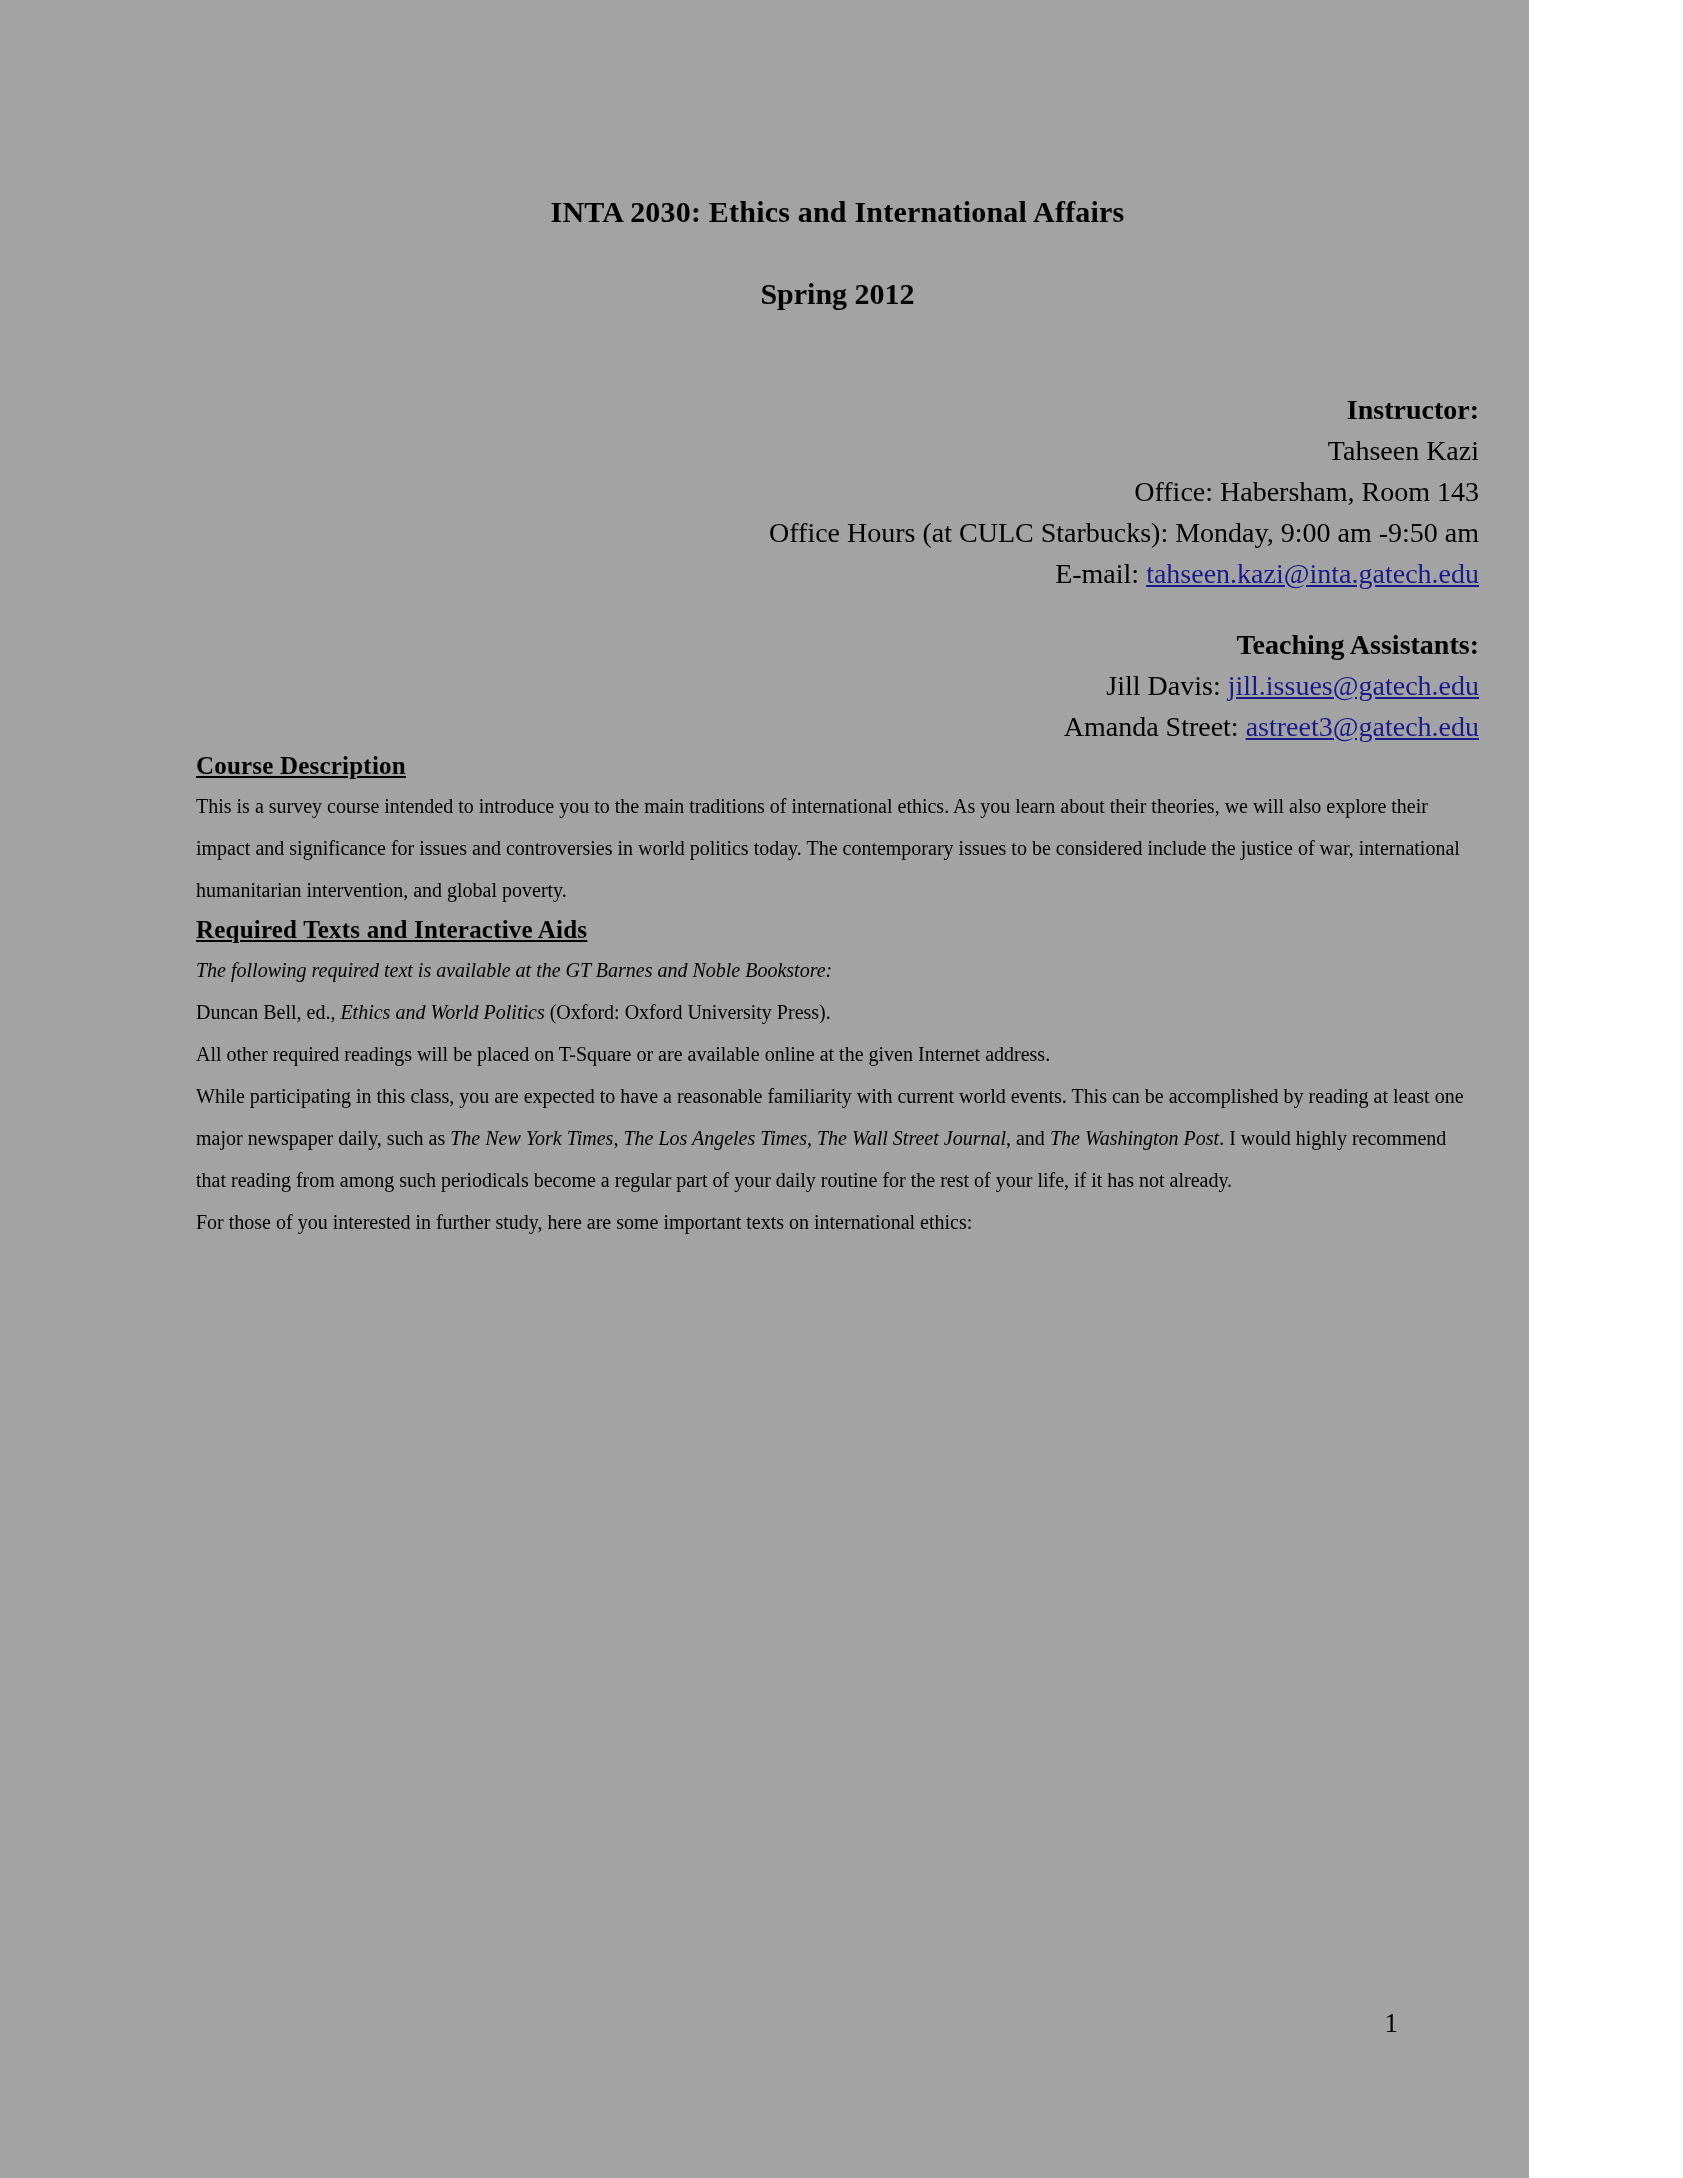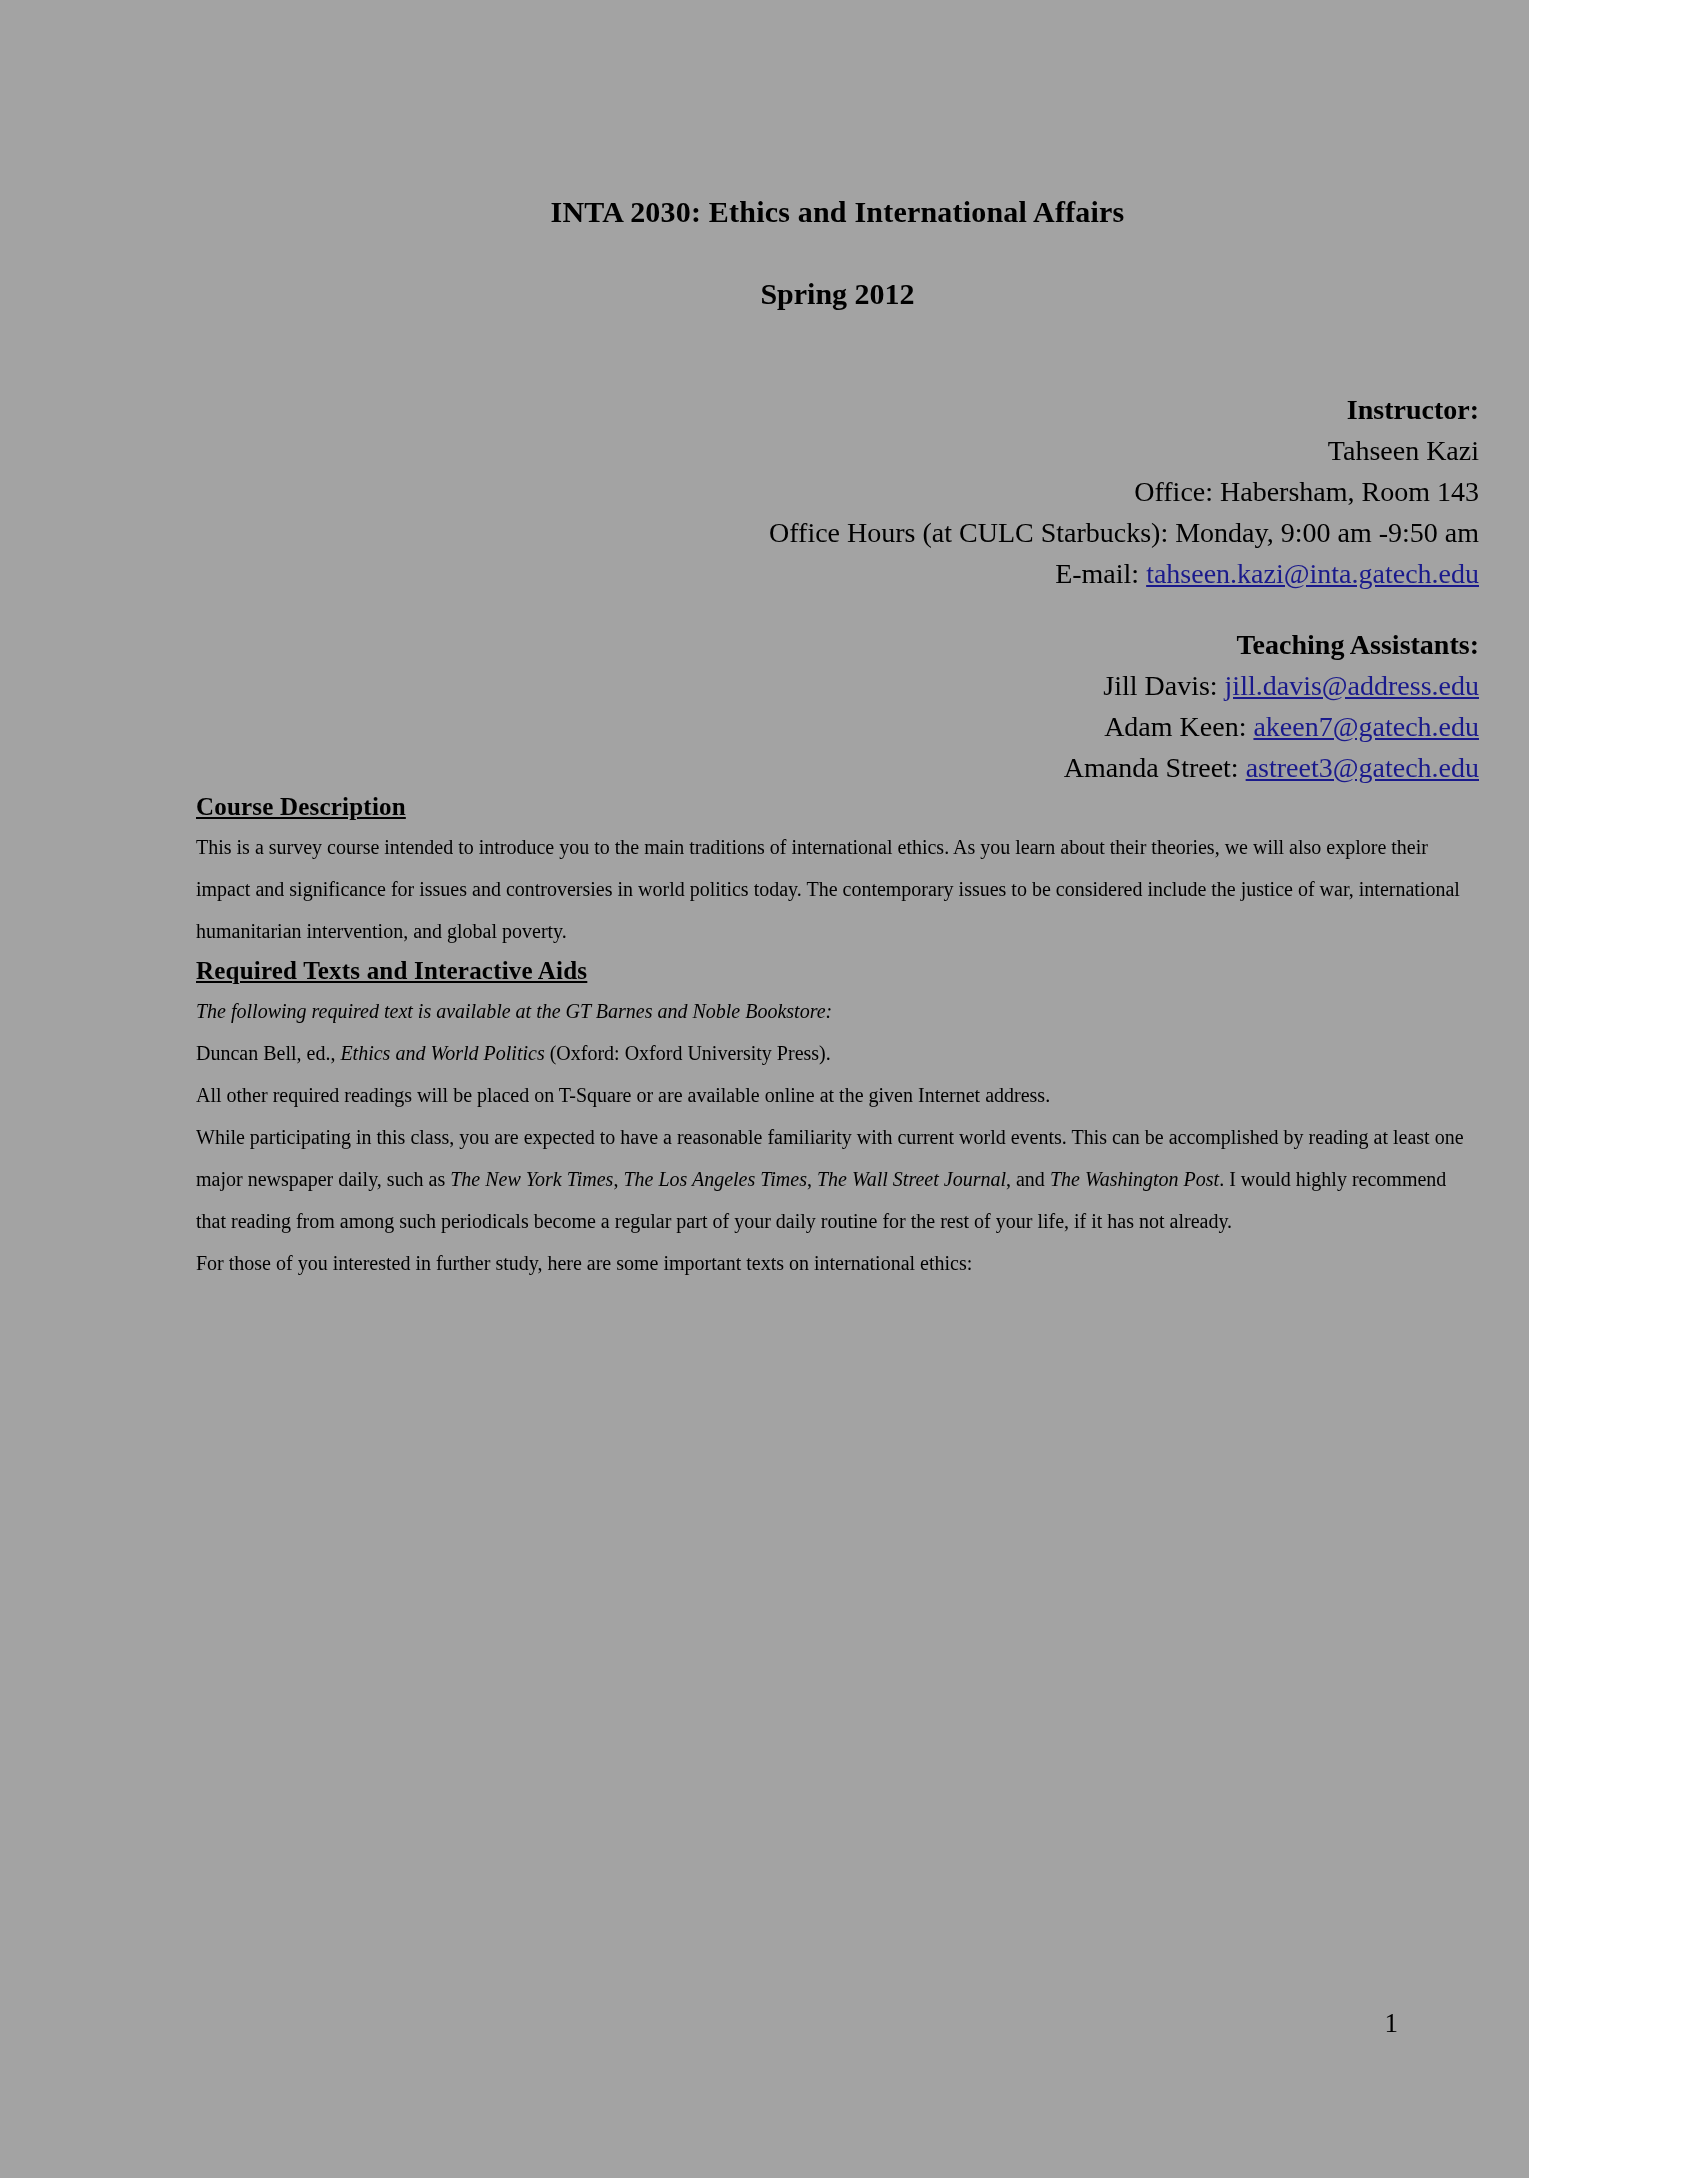--- a/index.html
+++ b/index.html
@@ -116,22 +116,21 @@
     <div class="block block-instructor">
       <div class="line label-bold">Instructor:</div>
       <div class="line">Tahseen Kazi</div>
       <div class="line">Office: Habersham, Room 143</div>
       <div class="line">Office Hours (at CULC Starbucks): Monday, 9:00 am -9:50 am</div>
       <div class="line"><span>E-mail: </span><a class="email" href="#">tahseen.kazi@inta.gatech.edu</a></div>
     </div>
 
     <div class="block block-ta">
       <div class="line label-bold">Teaching Assistants:</div>
-      <div class="line"><span>Jill Davis: </span><a class="email" href="#">jill.davis@address.edu</a></div>
-      <div class="line"><span>Adam Keen: </span><a class="email" href="#">akeen7@gatech.edu</a></div>
+      <div class="line"><span>Jill Davis: </span><a class="email" href="#">jill.issues@gatech.edu</a></div>
       <div class="line"><span>Amanda Street: </span><a class="email" href="#">astreet3@gatech.edu</a></div>
     </div>
 
     <h2 class="section-heading h-course-desc">Course Description</h2>
     <p class="para p-course-desc">This is a survey course intended to introduce you to the main traditions of international ethics. As you learn about their theories, we will also explore their impact and significance for issues and controversies in world politics today. The contemporary issues to be considered include the justice of war, international humanitarian intervention, and global poverty.</p>
 
     <h2 class="section-heading h-required">Required Texts and Interactive Aids</h2>
     <p class="para p-required-1">The following required text is available at the GT Barnes and Noble Bookstore:</p>
     <p class="para p-required-2"><span>Duncan Bell, ed., </span><i>Ethics and World Politics</i><span> (Oxford: Oxford University Press).</span></p>
     <p class="para p-required-3">All other required readings will be placed on T-Square or are available online at the given Internet address.</p>

